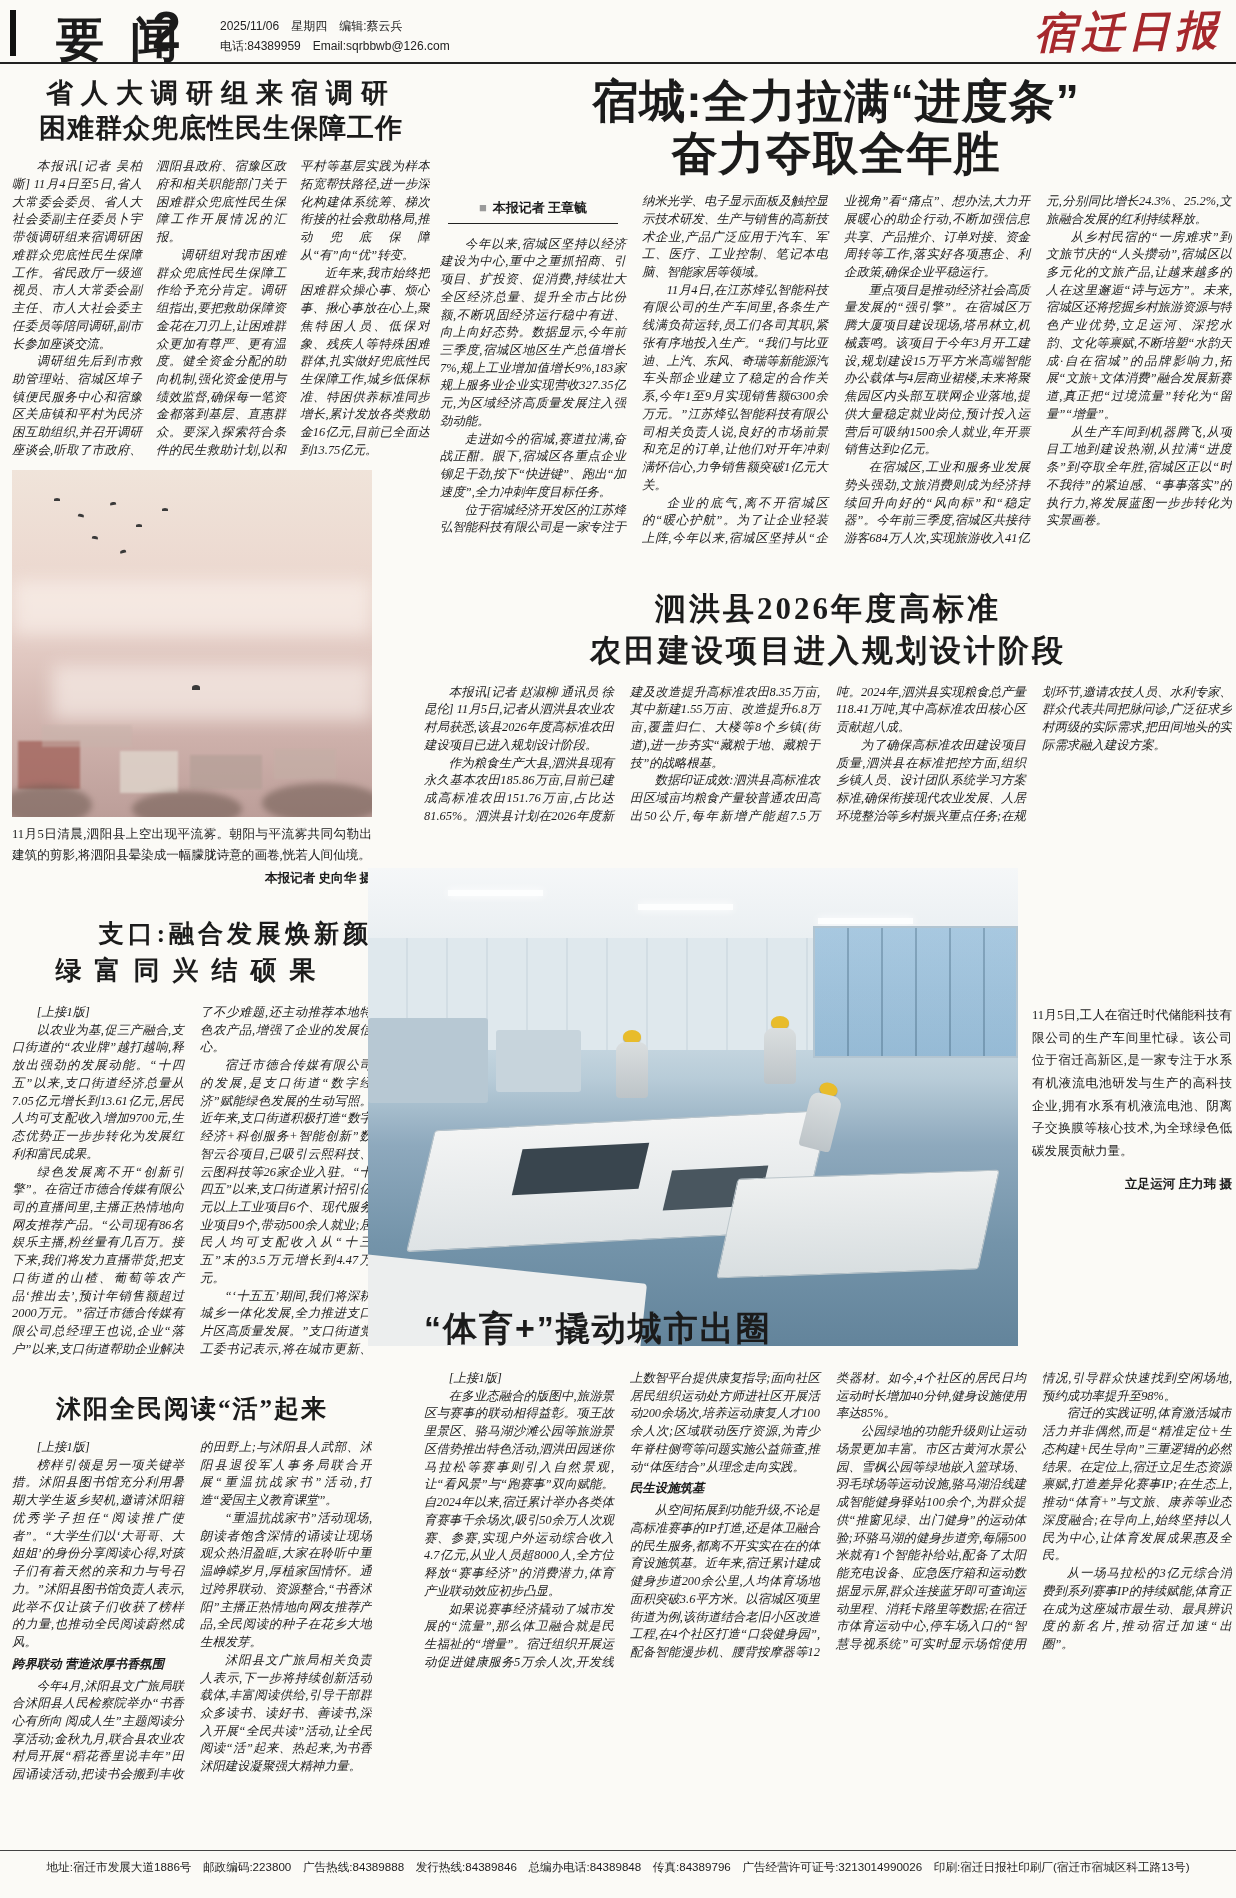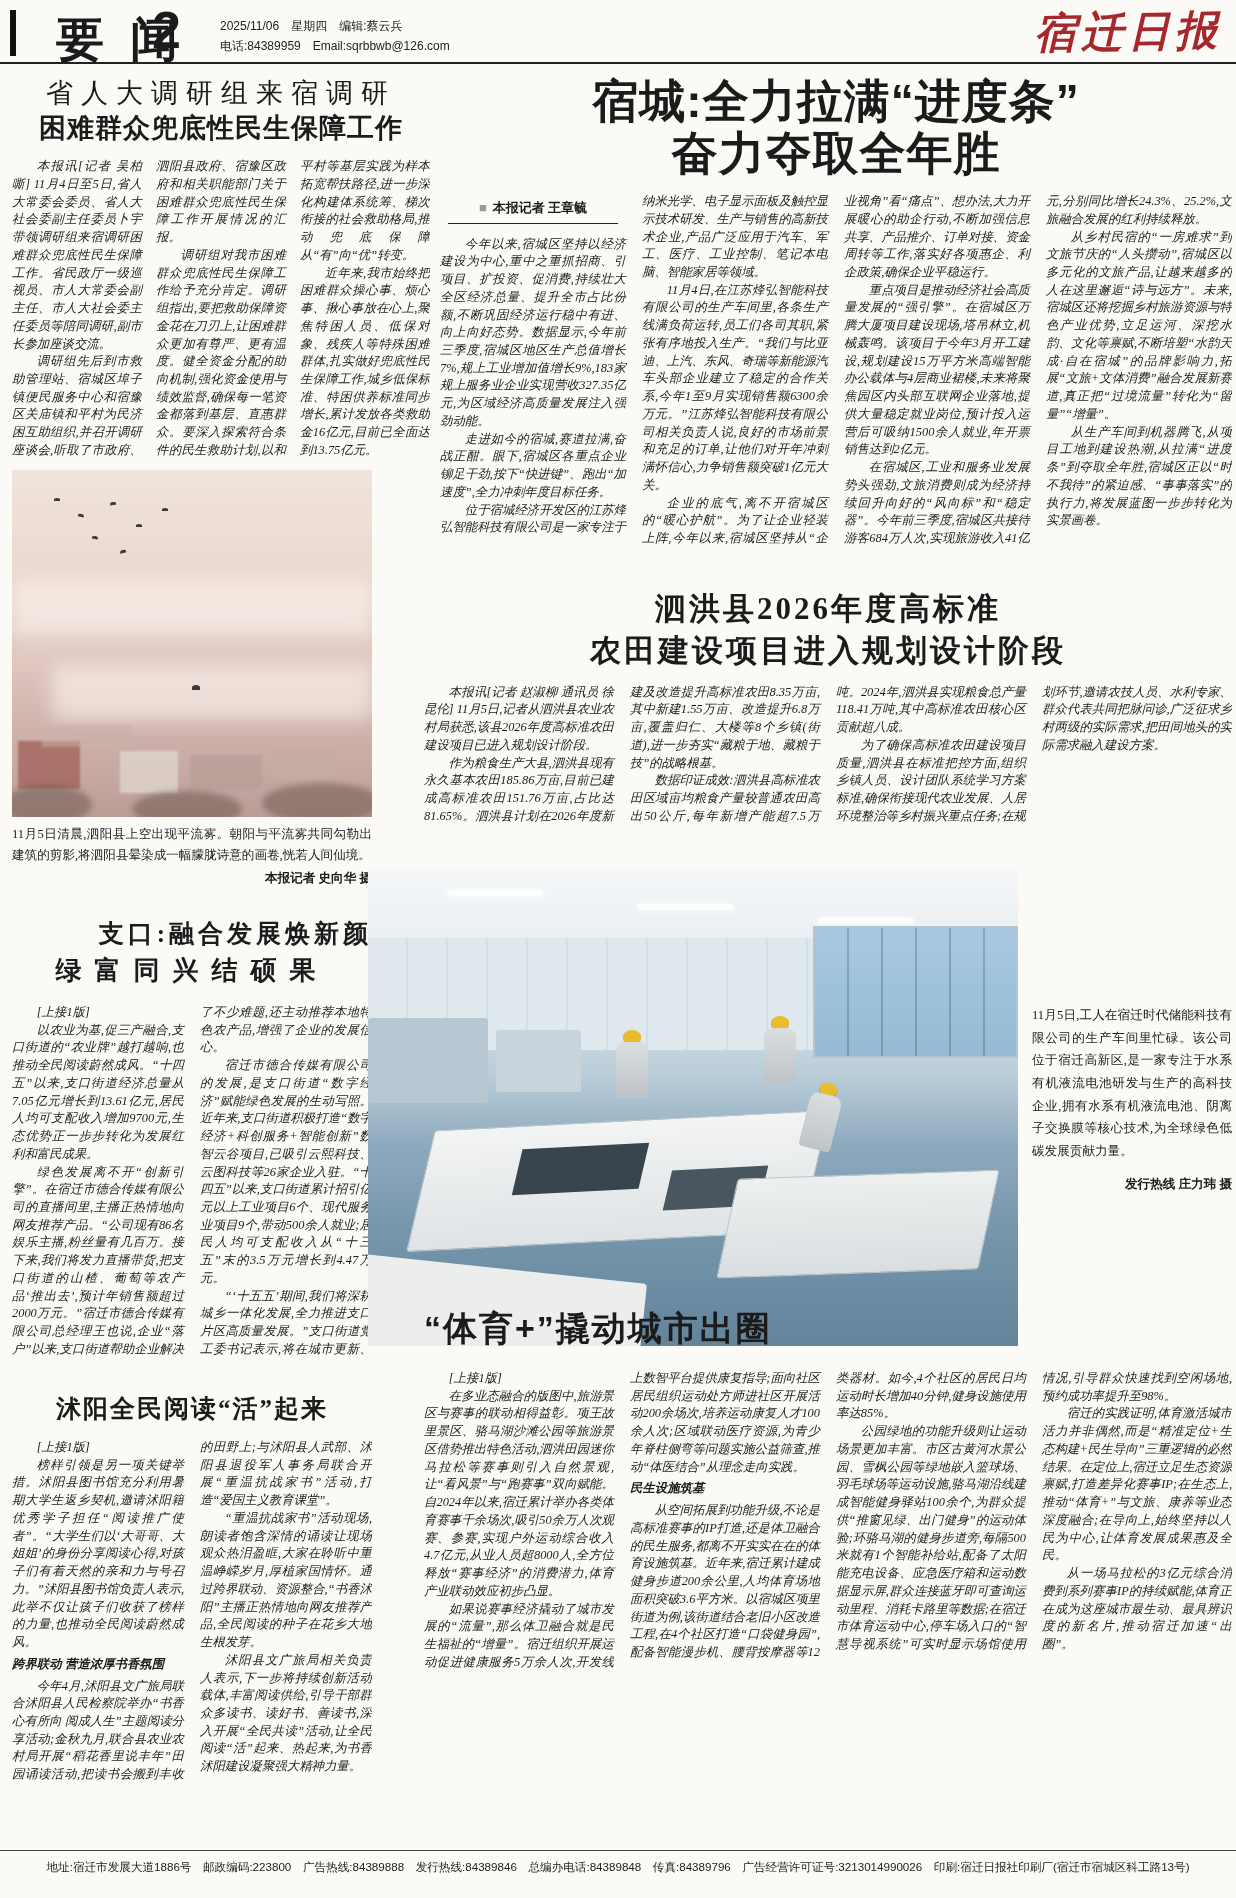--- a/index.html
+++ b/index.html
@@ -27,21 +27,21 @@
   .body-txt { text-align:justify; font-size:12.4px; line-height:1.43; overflow:hidden; }
   .body-txt p { text-indent:2em; margin:0;font-style:italic; }
   .body-txt p.sub-head { text-indent:0; font-weight:bold; text-align:left;
        font-family:"Liberation Sans","DejaVu Sans",sans-serif; margin:4px 0; }
   .byline { width:170px; margin:6px auto 12px; padding-bottom:5px; text-align:center;
             border-bottom:1.5px solid #222; font-weight:bold; font-size:13px; }
   .byline .sq { color:#9a9a9a; margin-right:6px; }
 
   
   .art1 { left:12px; top:76px; width:418px; }
-  .art1 .t1 { text-align:center; font-size:27px; font-weight:normal; letter-spacing:8px; line-height:1.3; }
+  .art1 .t1 { text-align:center; font-size:27px; font-weight:bold; letter-spacing:8px; line-height:1.3; }
   .art1 .t2 { text-align:center; font-size:27px; font-weight:bold; letter-spacing:1px; line-height:1.3; }
   .art1 .body-txt { margin-top:12px; height:302px; column-count:3; column-gap:14px; }
 
   
   .main-art { left:440px; top:76px; width:792px; }
   .main-hl { text-align:center; font-weight:900; font-size:46px; line-height:1.12;
              font-family:"Liberation Sans","DejaVu Sans",sans-serif; letter-spacing:1px; }
   .main-art .body-txt { margin-top:14px; height:382px; column-count:4; column-gap:16px; }
 
   
@@ -173,21 +173,21 @@
         <p>数据印证成效:泗洪县高标准农田区域亩均粮食产量较普通农田高出50公斤,每年新增产能超7.5万吨。2024年,泗洪县实现粮食总产量118.41万吨,其中高标准农田核心区贡献超八成。</p>
         <p>为了确保高标准农田建设项目质量,泗洪县在标准把控方面,组织乡镇人员、设计团队系统学习方案标准,确保衔接现代农业发展、人居环境整治等乡村振兴重点任务;在规划环节,邀请农技人员、水利专家、群众代表共同把脉问诊,广泛征求乡村两级的实际需求,把田间地头的实际需求融入建设方案。</p>
       </div>
   </div>
 
   <div class="abs zhikou">
     <div class="t1">支口:融合发展焕新颜</div>
     <div class="t2">绿富同兴结硕果</div>
     <div class="body-txt">
         <p>[上接1版]</p>
-        <p>以农业为基,促三产融合,支口街道的“农业牌”越打越响,也推动全民阅读蔚然成风。“十四五”以来,支口街道经济总量从7.05亿元增长到13.61亿元,居民人均可支配收入增加9700元,生态优势正一步步转化为发展红利和富民成果。</p>
+        <p>以农业为基,促三产融合,支口街道的“农业牌”越打越响,释放出强劲的发展动能。“十四五”以来,支口街道经济总量从7.05亿元增长到13.61亿元,居民人均可支配收入增加9700元,生态优势正一步步转化为发展红利和富民成果。</p>
         <p>绿色发展离不开“创新引擎”。在宿迁市德合传媒有限公司的直播间里,主播正热情地向网友推荐产品。“公司现有86名娱乐主播,粉丝量有几百万。接下来,我们将发力直播带货,把支口街道的山楂、葡萄等农产品‘推出去’,预计年销售额超过2000万元。”宿迁市德合传媒有限公司总经理王也说,企业“落户”以来,支口街道帮助企业解决了不少难题,还主动推荐本地特色农产品,增强了企业的发展信心。</p>
         <p>宿迁市德合传媒有限公司的发展,是支口街道“数字经济”赋能绿色发展的生动写照。近年来,支口街道积极打造“数字经济+科创服务+智能创新”数智云谷项目,已吸引云熙科技、云图科技等26家企业入驻。“十四五”以来,支口街道累计招引亿元以上工业项目6个、现代服务业项目9个,带动500余人就业;居民人均可支配收入从“十三五”末的3.5万元增长到4.47万元。</p>
         <p>“‘十五五’期间,我们将深耕城乡一体化发展,全力推进支口片区高质量发展。”支口街道党工委书记表示,将在城市更新、新兴产业集聚、农文旅融合、和美乡村建设等方面取得新突破,奋力打造产业兴旺、生态宜居的现代化新街道样板。</p>
       </div>
   </div>
 
   <div class="abs factory-fig">
     <div class="f-el" style="left:0;top:0;width:650px;height:70px;background:linear-gradient(#f5f7f8,#eaeff2);"></div>
     <div class="f-el" style="left:80px;top:22px;width:95px;height:6px;background:#fdfefe;box-shadow:0 0 8px #fff;"></div>
     <div class="f-el" style="left:270px;top:36px;width:95px;height:6px;background:#fdfefe;box-shadow:0 0 8px #fff;"></div>
@@ -209,21 +209,21 @@
       <div class="helmet"></div>
         <div class="w-body"></div>
     </div>
     <div class="worker" style="left:438px;top:214px;transform:rotate(14deg);">
       <div class="helmet"></div>
         <div class="w-body"></div>
     </div>
   </div>
   <div class="abs factory-cap">
     <span>11月5日,工人在宿迁时代储能科技有限公司的生产车间里忙碌。该公司位于宿迁高新区,是一家专注于水系有机液流电池研发与生产的高科技企业,拥有水系有机液流电池、阴离子交换膜等核心技术,为全球绿色低碳发展贡献力量。</span>
-    <div class="credit">发行热线 庄力玮 摄</div>
+    <div class="credit">立足运河 庄力玮 摄</div>
   </div>
 
   <div class="abs tiyu">
     <div class="hl">“体育+”撬动城市出圈</div>
     <div class="body-txt">
         <p>[上接1版]</p>
         <p>在多业态融合的版图中,旅游景区与赛事的联动相得益彰。项王故里景区、骆马湖沙滩公园等旅游景区借势推出特色活动,泗洪田园迷你马拉松等赛事则引入自然景观,让“看风景”与“跑赛事”双向赋能。自2024年以来,宿迁累计举办各类体育赛事千余场次,吸引50余万人次观赛、参赛,实现户外运动综合收入4.7亿元,从业人员超8000人,全方位释放“赛事经济”的消费潜力,体育产业联动效应初步凸显。</p>
         <p>如果说赛事经济撬动了城市发展的“流量”,那么体卫融合就是民生福祉的“增量”。宿迁组织开展运动促进健康服务5万余人次,开发线上数智平台提供康复指导;面向社区居民组织运动处方师进社区开展活动200余场次,培养运动康复人才100余人次;区域联动医疗资源,为青少年脊柱侧弯等问题实施公益筛查,推动“体医结合”从理念走向实践。</p>
         <p class="sub-head">民生设施筑基</p>
         <p>从空间拓展到功能升级,不论是高标准赛事的IP打造,还是体卫融合的民生服务,都离不开实实在在的体育设施筑基。近年来,宿迁累计建成健身步道200余公里,人均体育场地面积突破3.6平方米。以宿城区项里街道为例,该街道结合老旧小区改造工程,在4个社区打造“口袋健身园”,配备智能漫步机、腰背按摩器等12类器材。如今,4个社区的居民日均运动时长增加40分钟,健身设施使用率达85%。</p>

